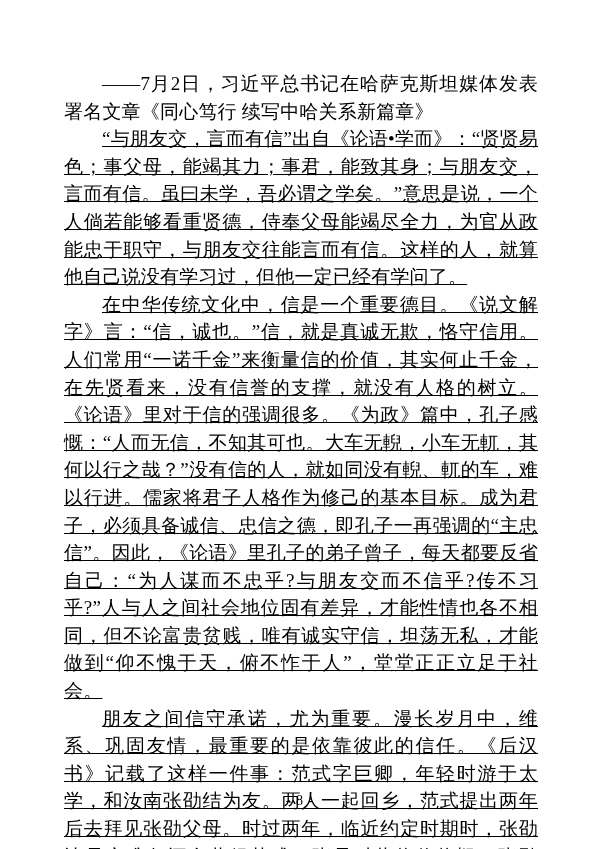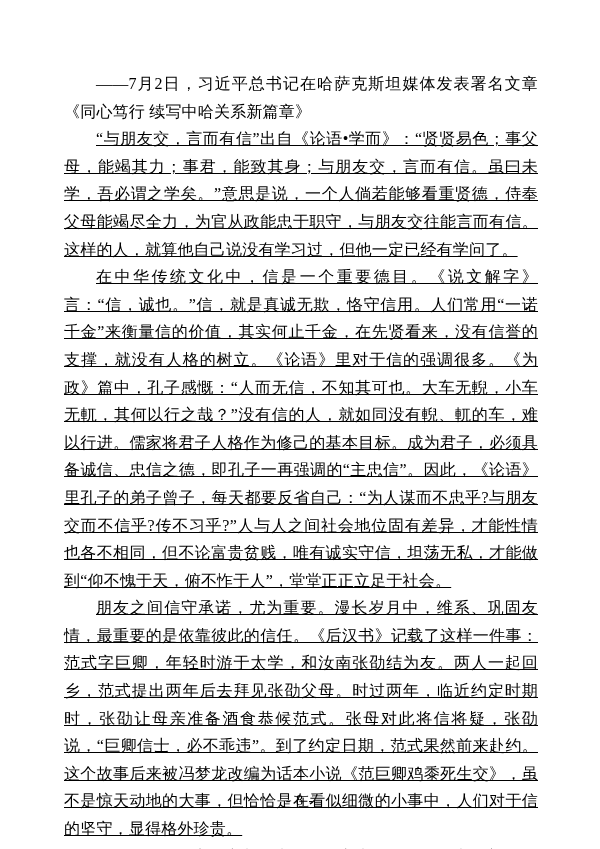--- a/index.html
+++ b/index.html
@@ -18,21 +18,21 @@
     color: #000000;
   }
   .content {
     position: absolute;
     left: 64px;
     top: 70px;
     width: 474px;
   }
   p {
     margin: 0;
-    font-size: 16px;
+    font-size: 19px;
     line-height: 27.6px;
     text-align: justify;
     text-justify: inter-ideograph;
     letter-spacing: 0.2px;
     word-break: break-all;
   }
   p.indent {
     text-indent: 2em;
     text-decoration: underline;
   }

